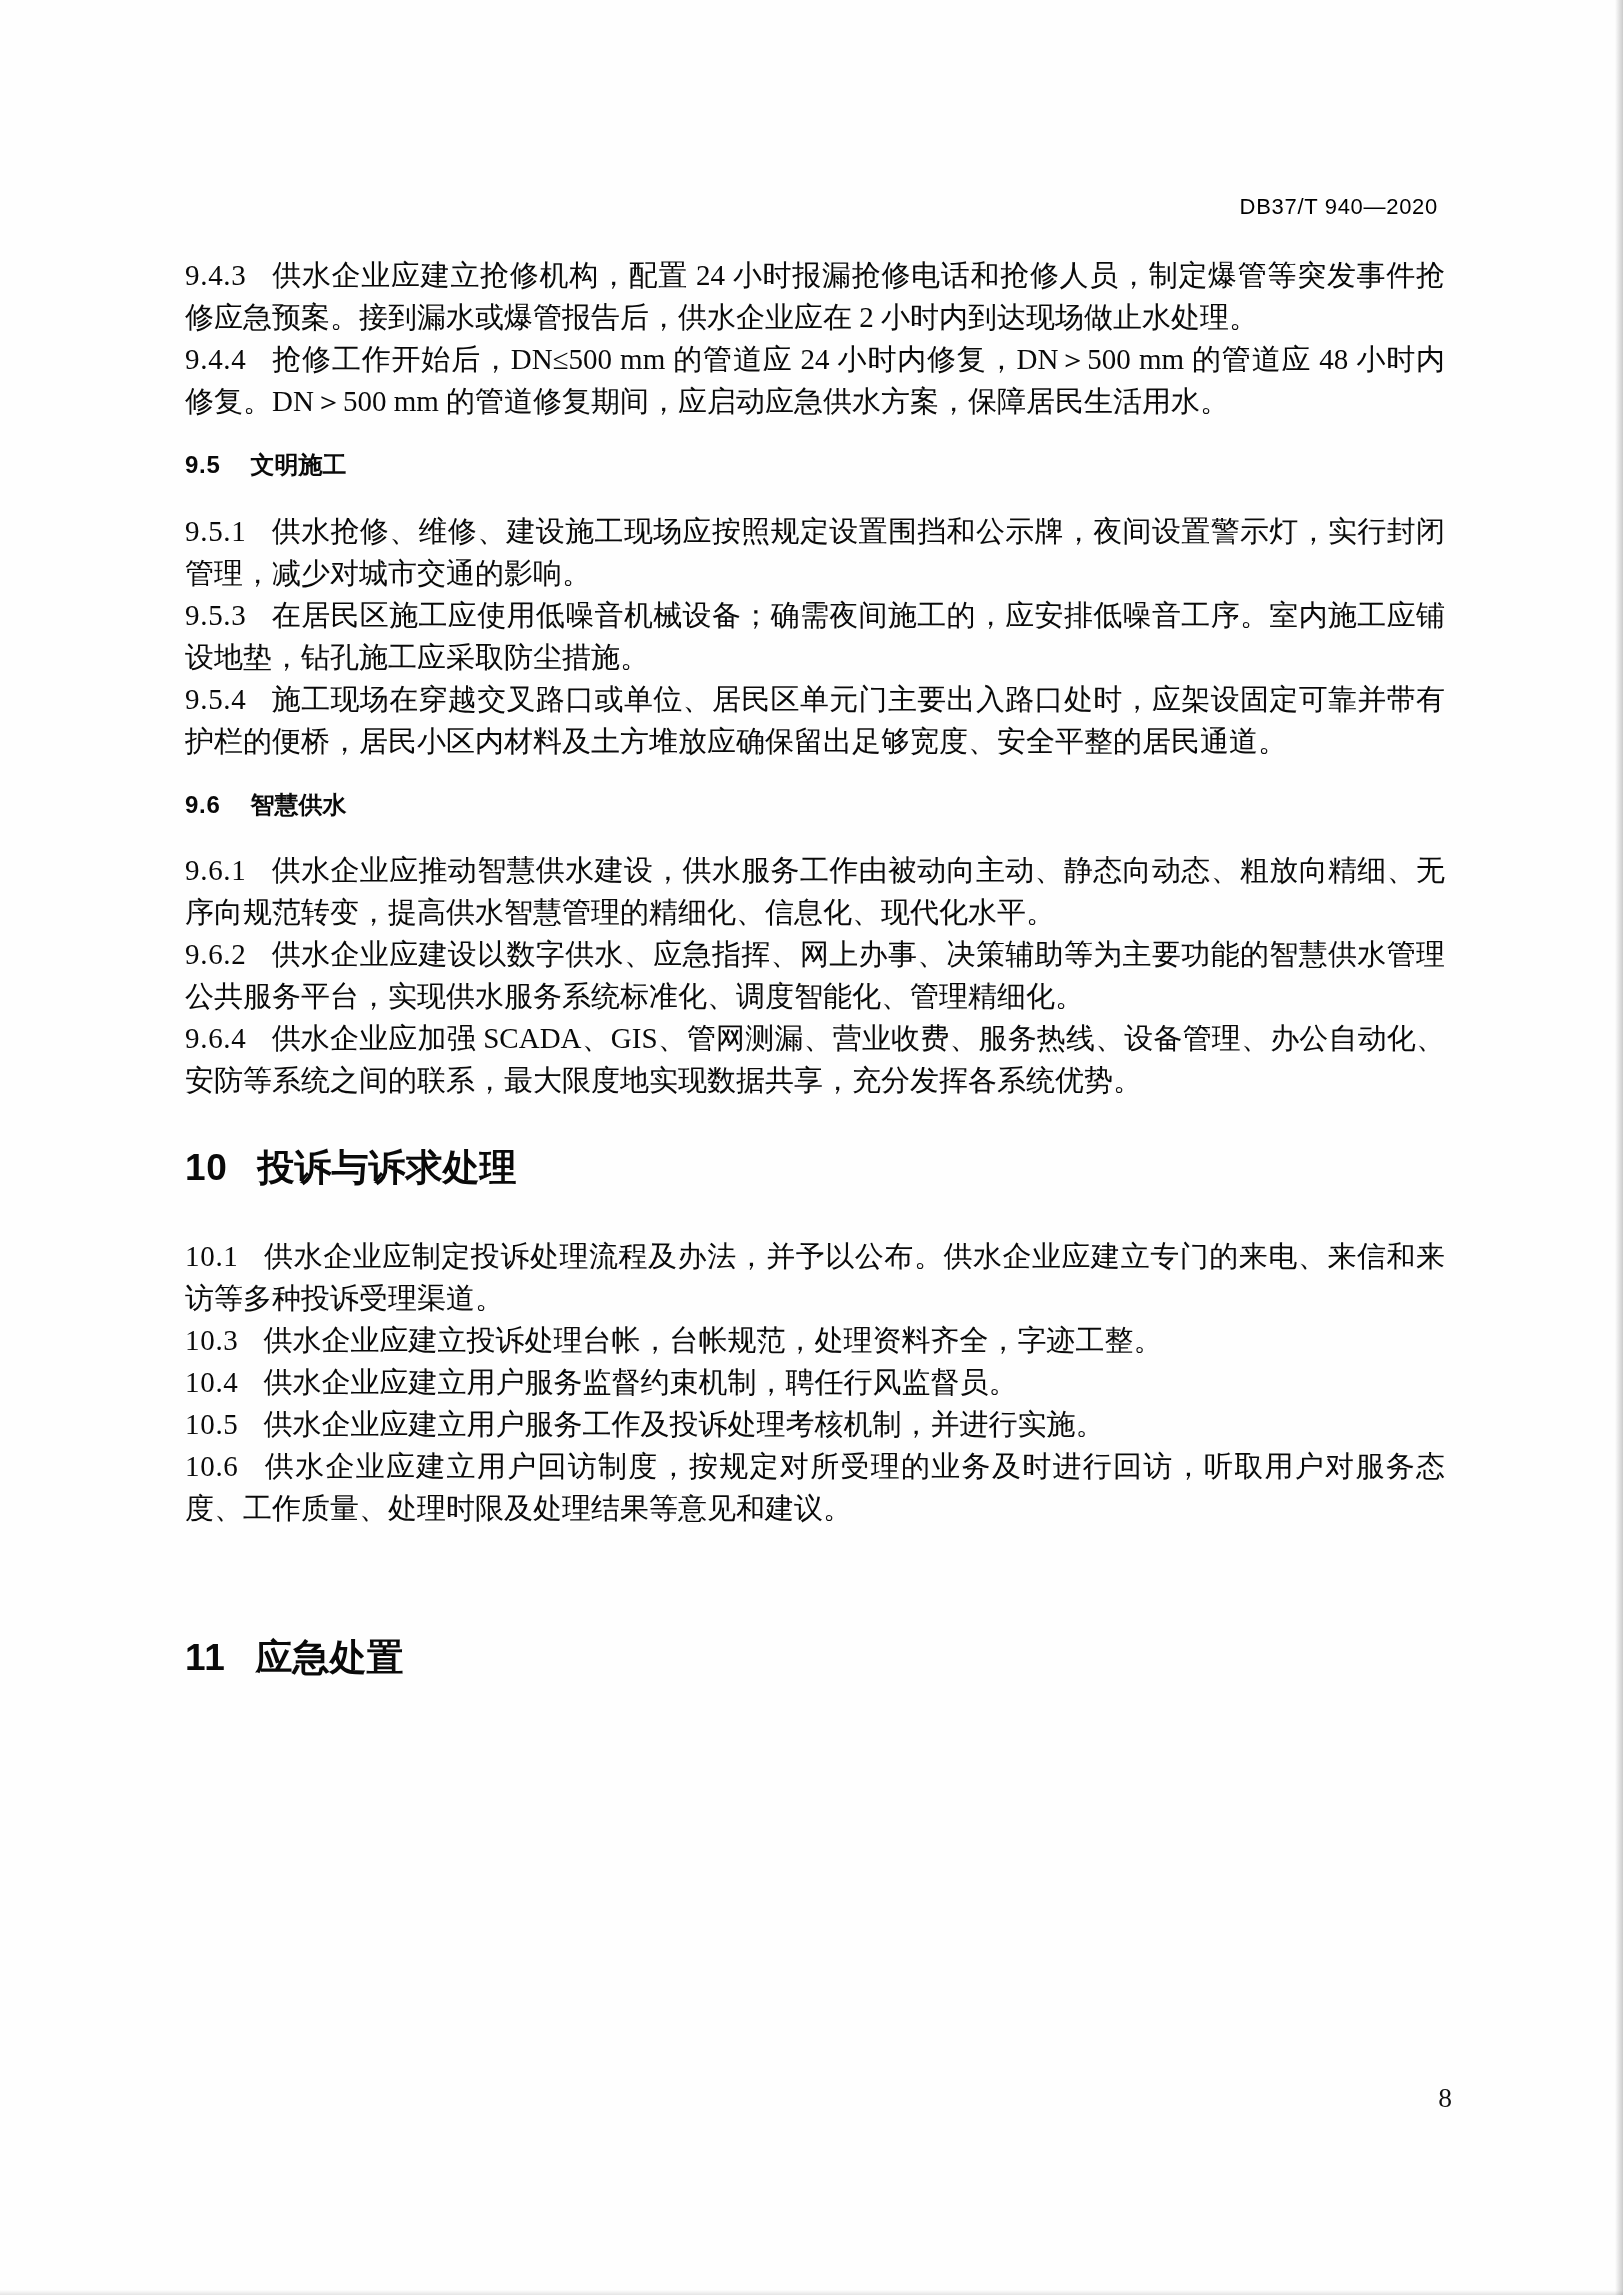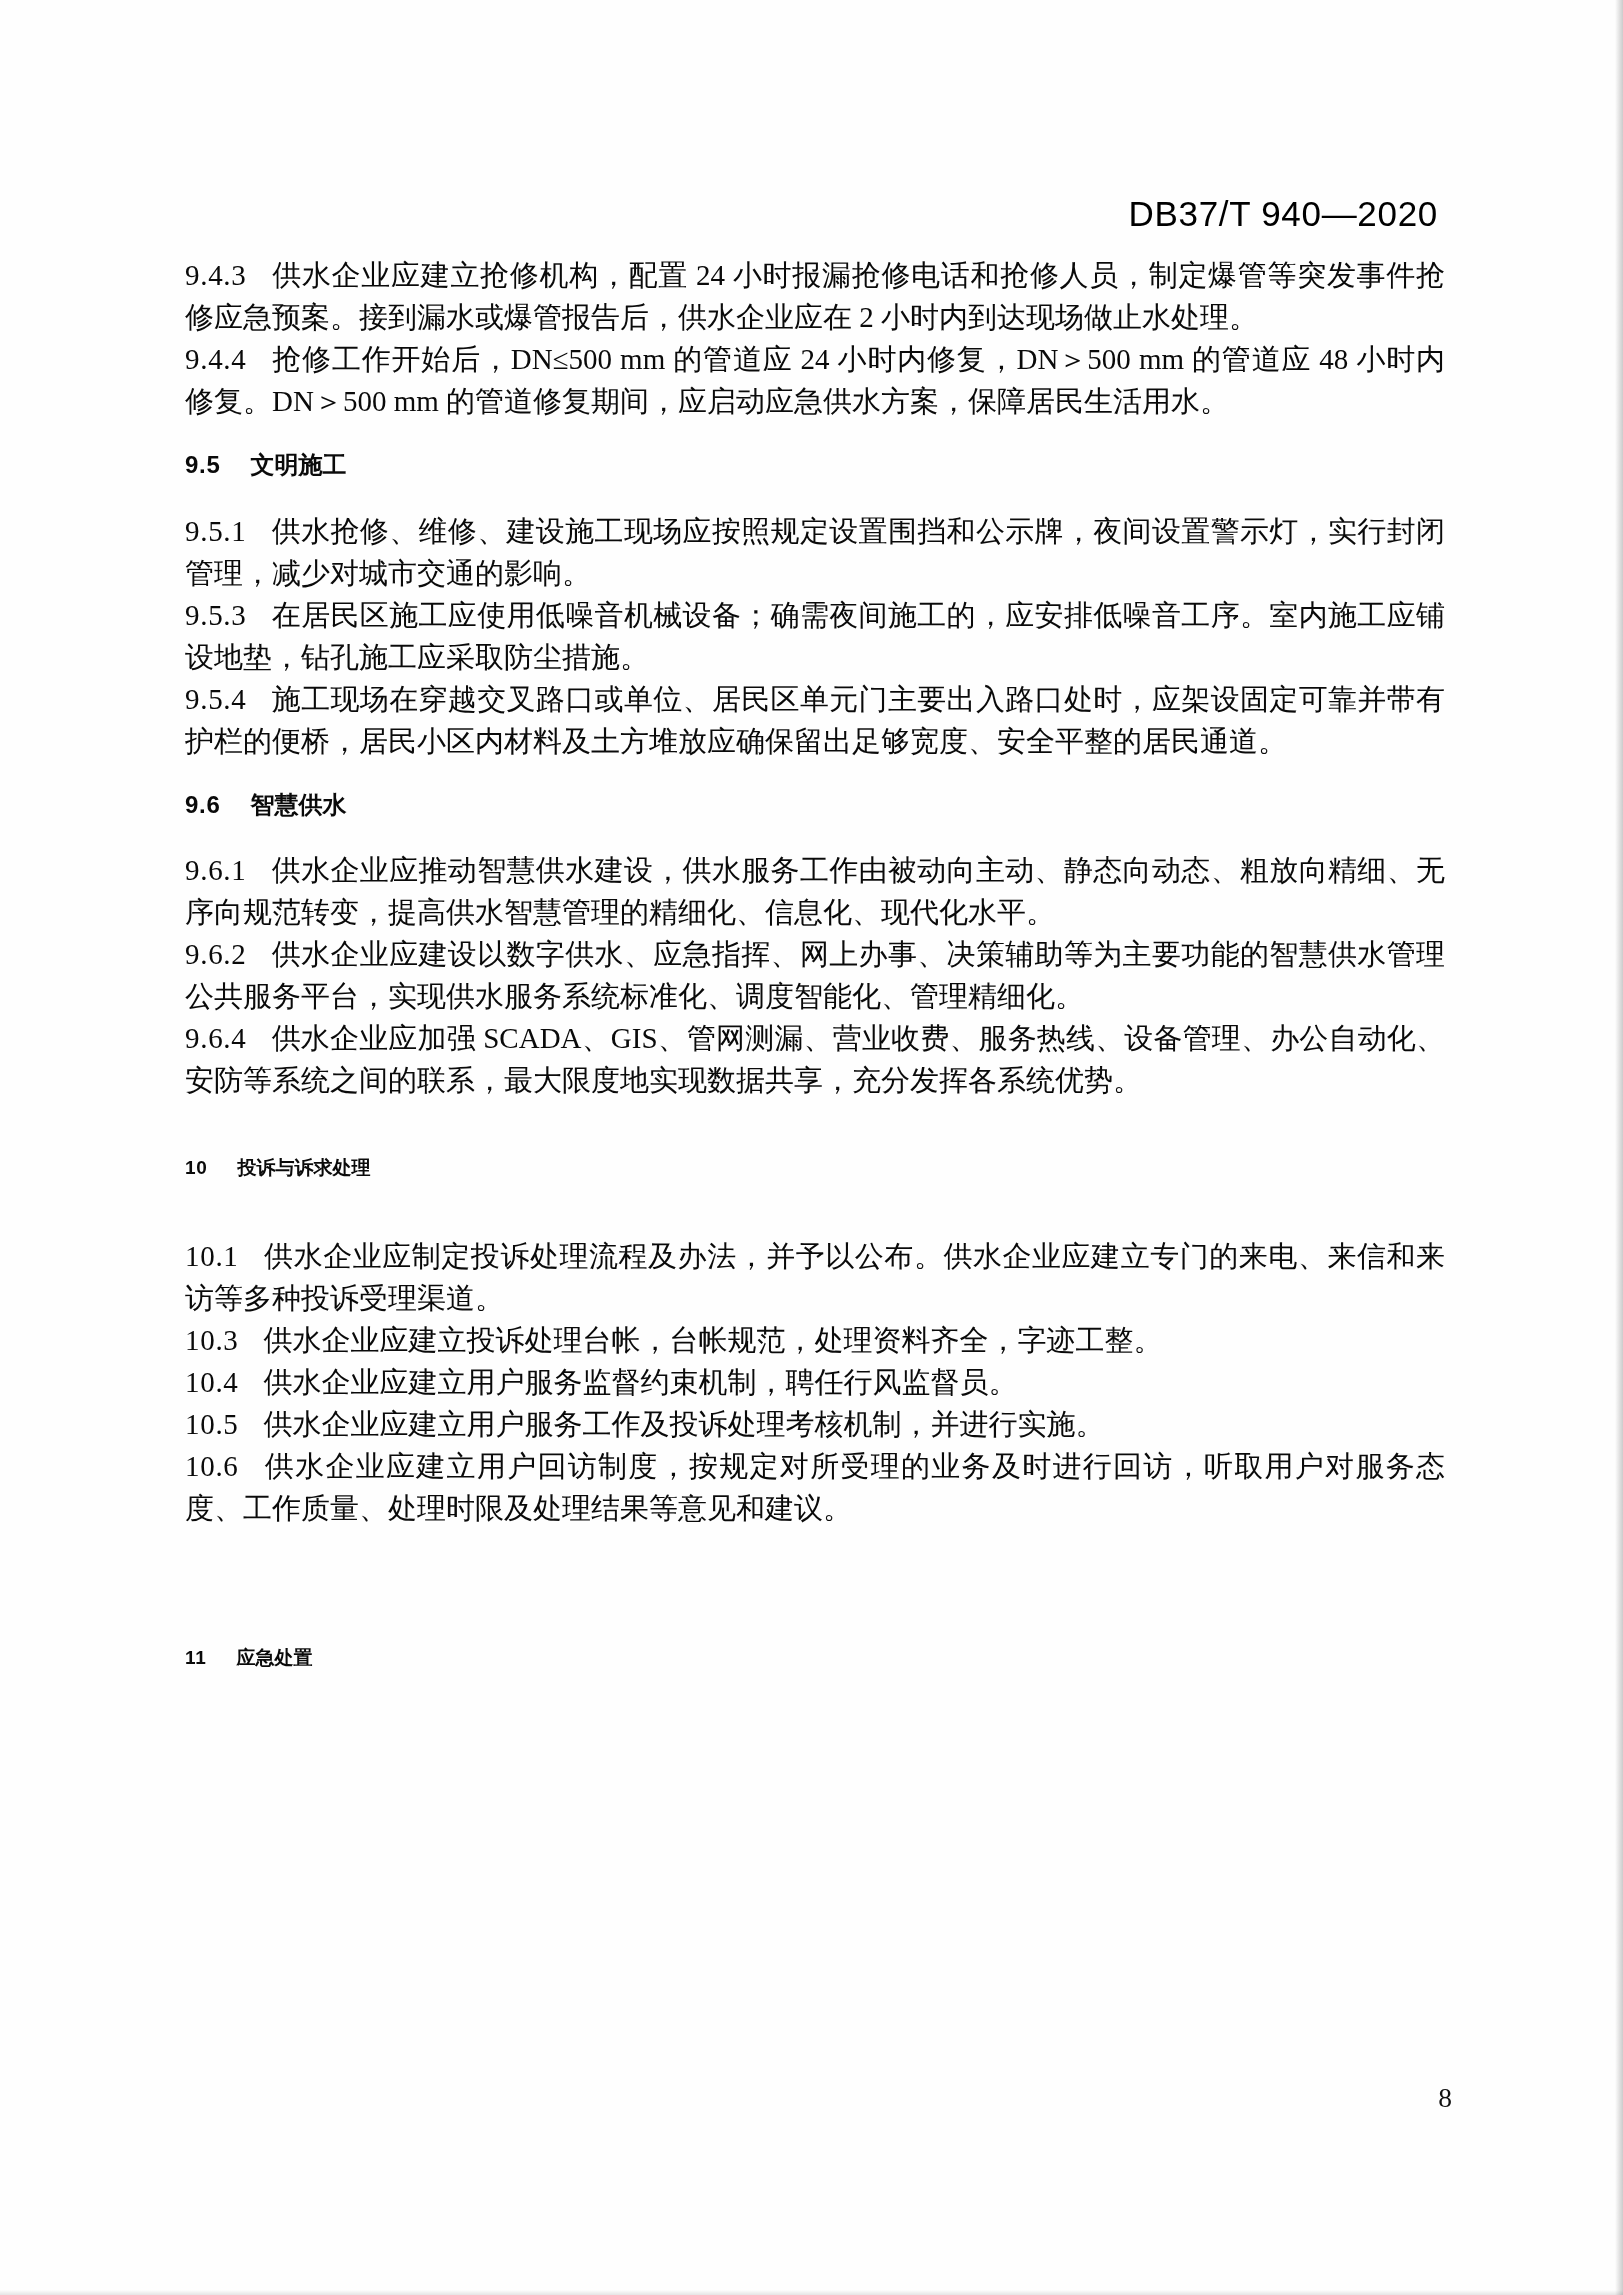--- a/index.html
+++ b/index.html
@@ -11,21 +11,21 @@
     background:#fefefe;
     overflow:hidden;
     font-family:"Liberation Serif","DejaVu Serif",serif;
     color:#0a0a0a;
   }
   .doc-header{
     position:absolute;
     top:194px;
     right:185px;
     font-family:"Liberation Sans","DejaVu Sans",sans-serif;
-    font-size:35px;
+    font-size:22px;
     letter-spacing:0.7px;
     font-weight:500;
     color:#000;
   }
   .body-col{
     position:absolute;
     left:185px;
     right:178px;
     top:254px;
     font-size:29px;
@@ -38,21 +38,21 @@
   .h-sub{
     margin:22px 0 23.6px 0;
     font-family:"Liberation Sans","DejaVu Sans",sans-serif;
     font-weight:700;
     font-size:24px;
   }
   .h-chap{
     margin:46px 0 46px 0;
     font-family:"Liberation Sans","DejaVu Sans",sans-serif;
     font-weight:700;
-    font-size:19px;
+    font-size:37px;
   }
   .h-chap.final{margin-top:108px;}
   .h-sub .num,.h-chap .num{margin-right:30px; letter-spacing:0.7px;}
   .page-number{
     position:absolute;
     right:171px;
     top:2082px;
     font-size:27.5px;
     font-family:"Liberation Serif","DejaVu Serif",serif;
     color:#111;

